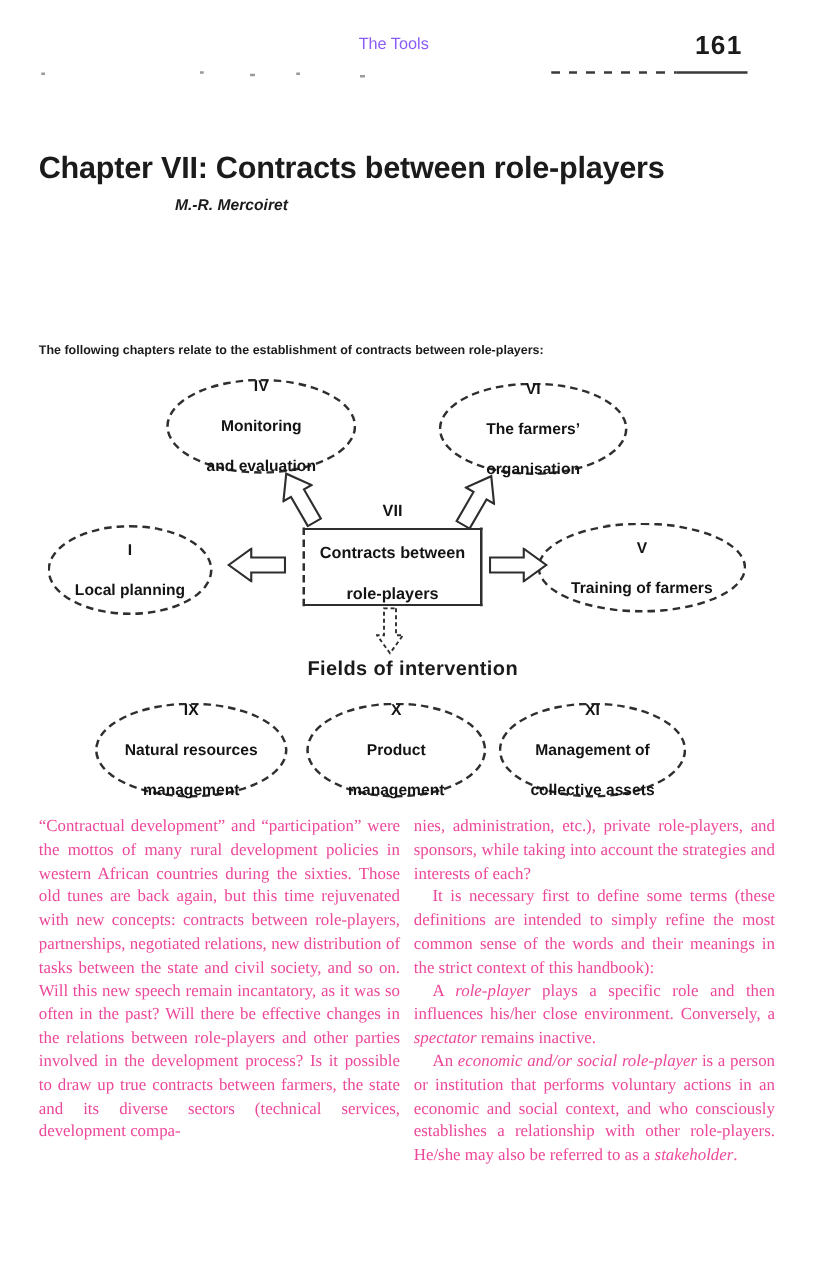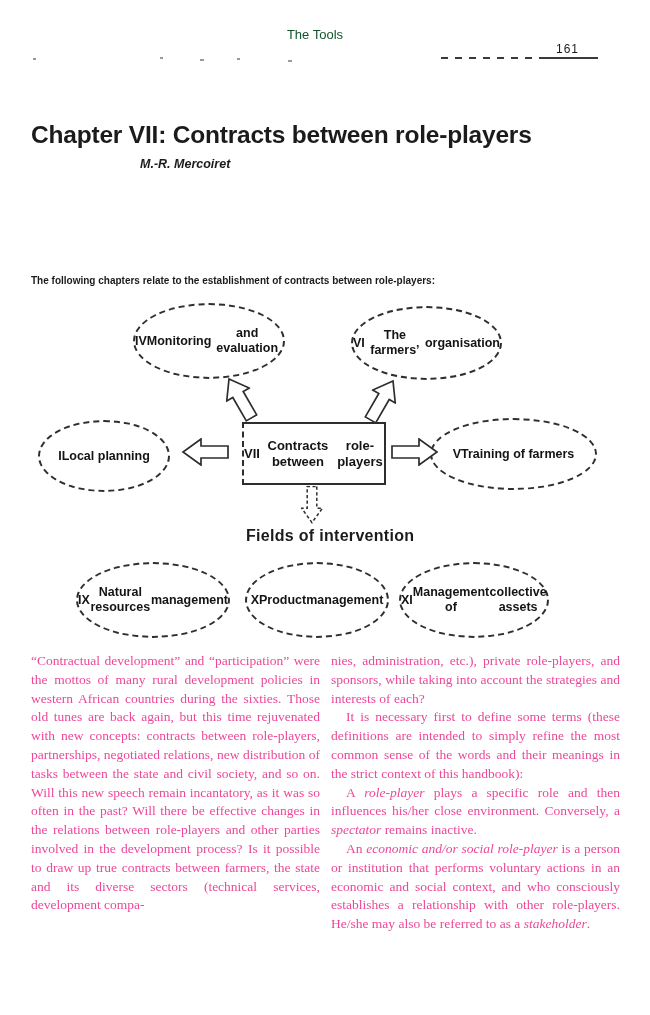--- a/index.html
+++ b/index.html
@@ -1,39 +1,39 @@
 <!DOCTYPE html>
 <html><head>
 <meta charset="utf-8">
 <style>
   html,body{margin:0;padding:0;background:#ffffff;}
   .page{position:relative;width:650px;height:1015px;background:#fff;color:#1b1b1b;
         font-family:"Liberation Sans",sans-serif;overflow:hidden;}
 
   
   .running-title{position:absolute;top:27px;left:0;width:630px;text-align:center;
-                 font-size:13px;color:#14532d;}
-  .page-number{position:absolute;top:42px;left:556px;font-size:12px;font-weight:400;
+                 font-size:13px;color:#8b5cf6;}
+  .page-number{position:absolute;top:25px;left:556px;font-size:21px;font-weight:700;
                letter-spacing:1px;}
   .rule-dashes{position:absolute;top:57px;left:441px;width:100px;height:2px;
                background:repeating-linear-gradient(90deg,#3a3a3a 0 7px,transparent 7px 14px);}
   .rule-solid{position:absolute;top:57px;left:541px;width:57px;height:2px;background:#3a3a3a;}
   .speck{position:absolute;height:2px;background:#9a9a9a;}
 
   
   .chapter-title{position:absolute;left:31px;top:121px;font-size:24.5px;font-weight:700;
                  letter-spacing:-0.2px;white-space:nowrap;}
   .chapter-author{position:absolute;left:140px;top:157px;font-size:12.5px;font-weight:700;
                   font-style:italic;}
   .lead{position:absolute;left:31px;top:265px;width:600px;font-size:10px;font-weight:700;}
 
   
-  .node{position:absolute;display:flex;flex-direction:row;align-items:center;
+  .node{position:absolute;display:flex;flex-direction:column;align-items:center;
         justify-content:center;text-align:center;font-weight:700;font-size:12.5px;
-        line-height:15px;color:#141414;}
+        line-height:15px;color:#141414;gap:17px;}
   .ellipse{border:2px dashed #2e2e2e;border-radius:50%;}
   .rectnode{border:2px solid #2e2e2e;border-left-style:dashed;font-size:13px;line-height:16px;}
   .arrow{position:absolute;width:48px;height:28px;}
   .diagram-caption{position:absolute;left:246px;top:527px;font-size:16px;font-weight:700;
                    letter-spacing:0.3px;}
 
   
   .col{position:absolute;top:652px;width:289px;}
   .col-left{left:31px;}
   .col-right{left:331px;}

